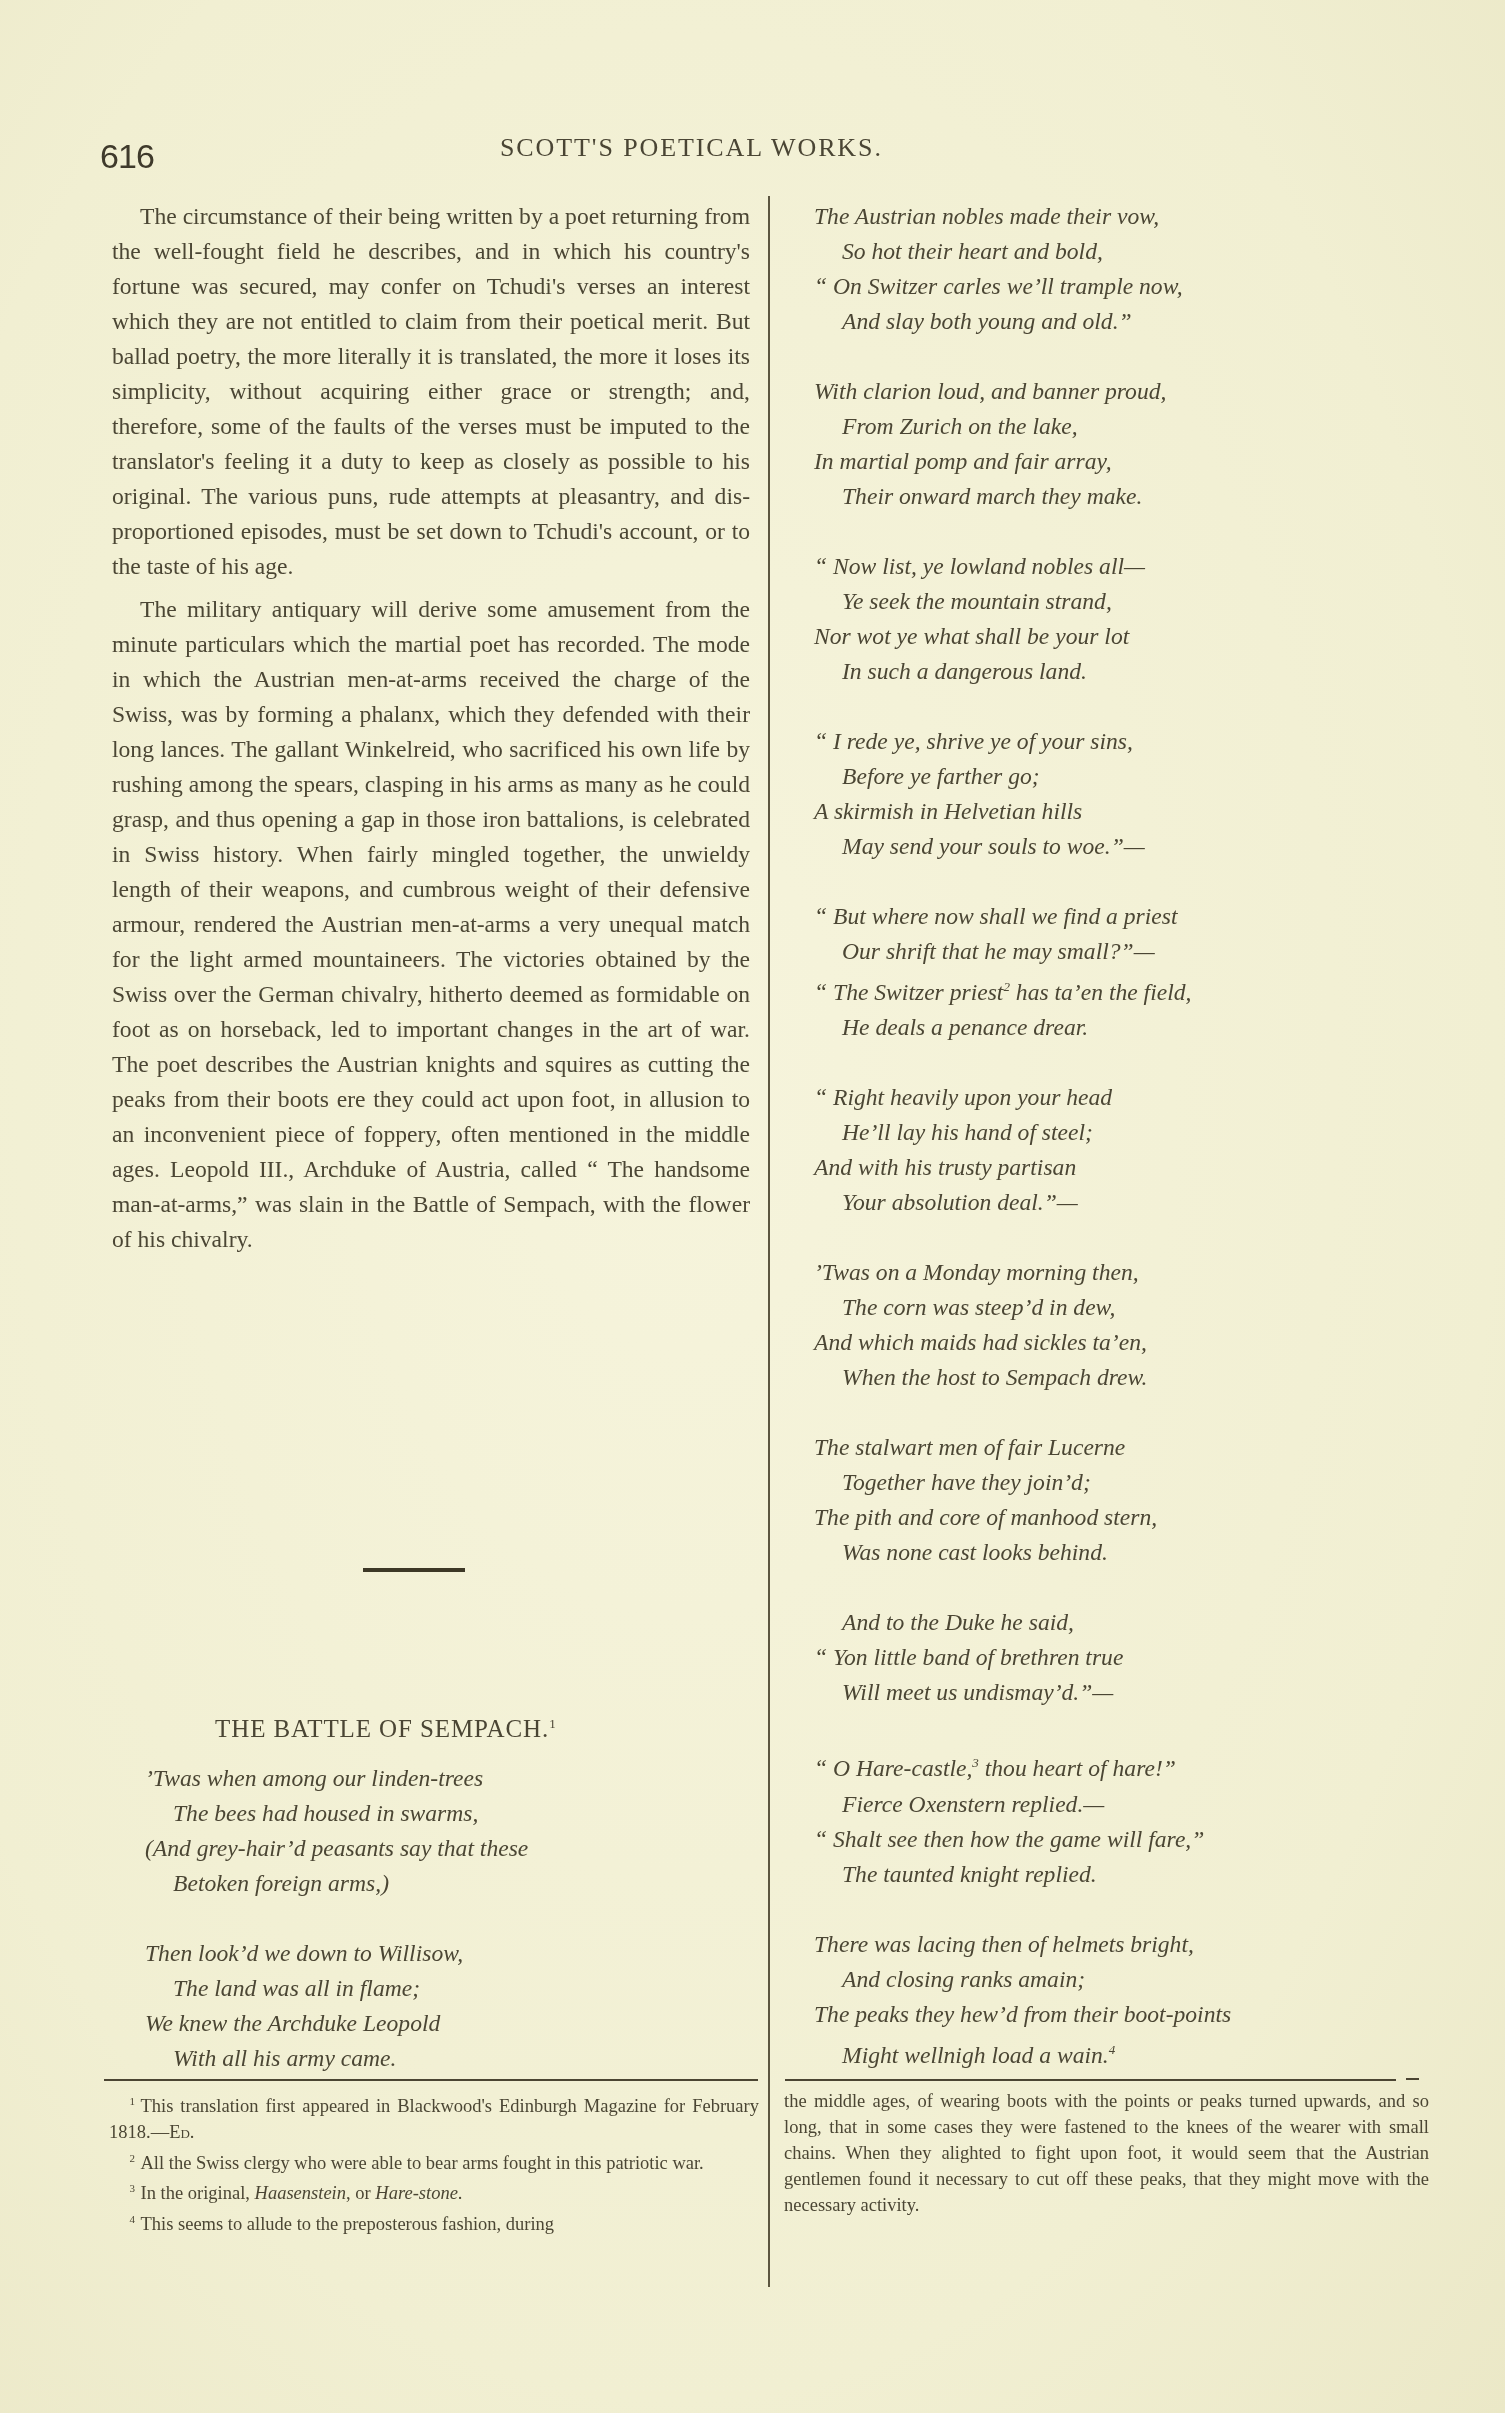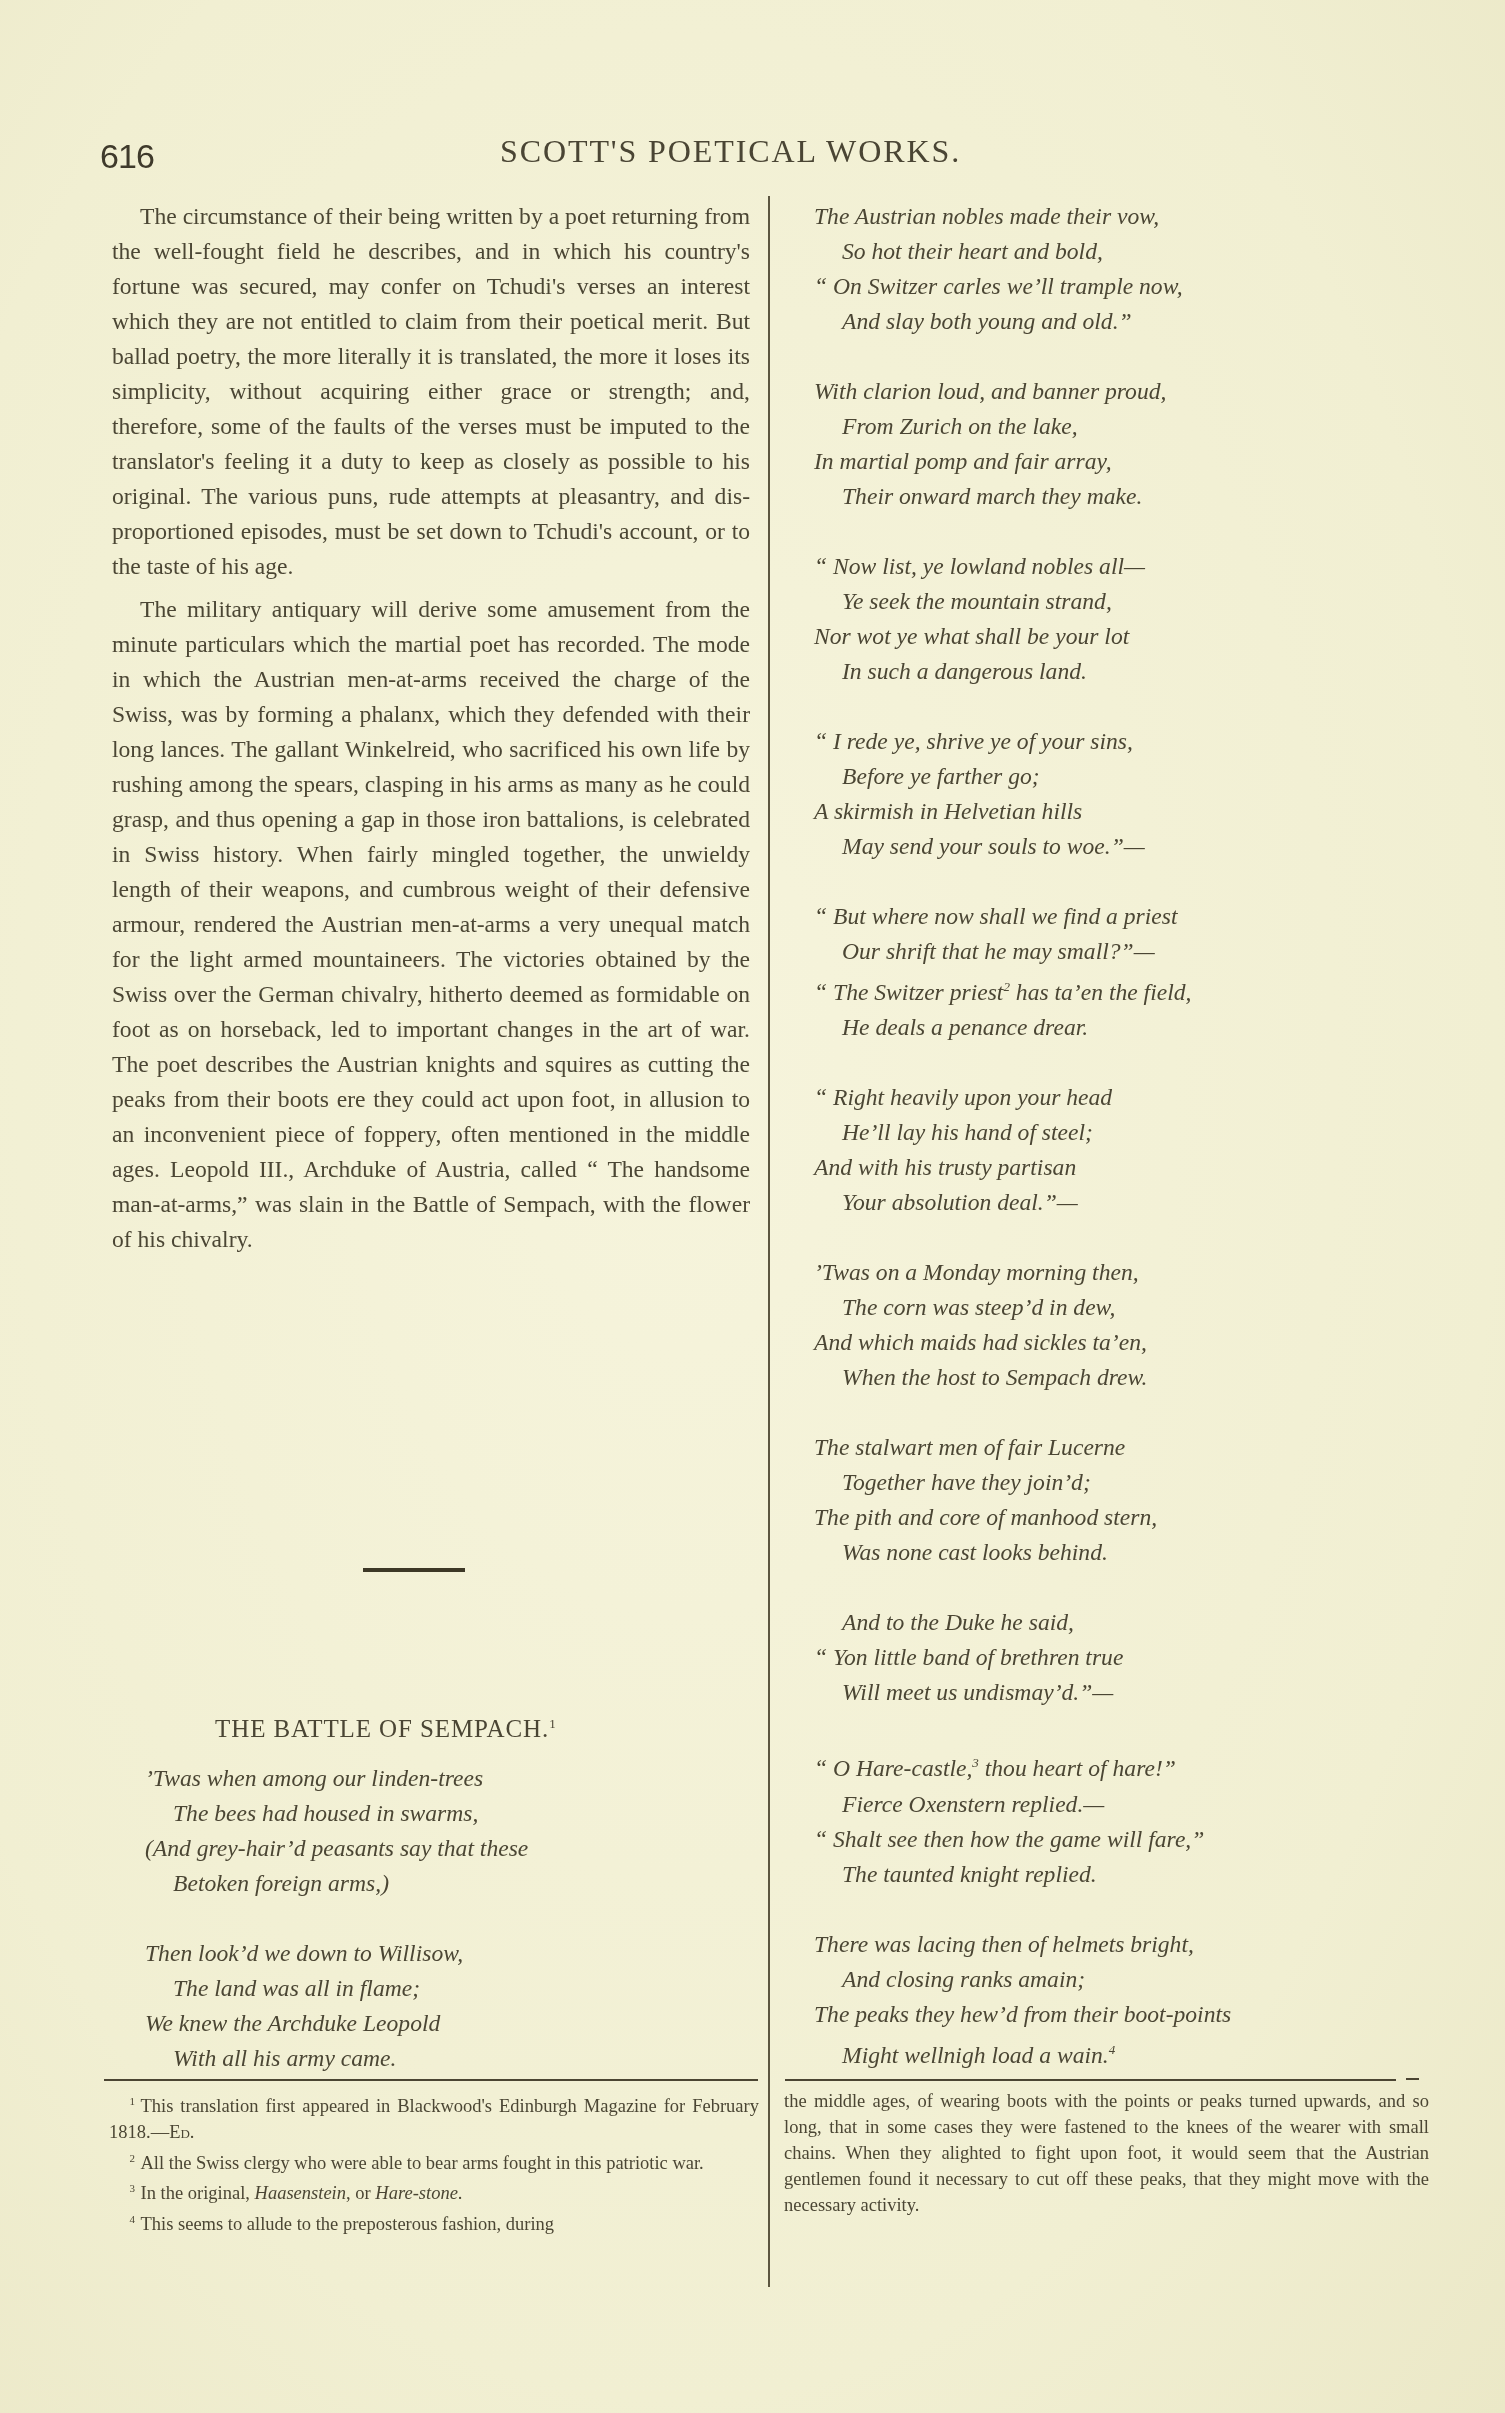--- a/index.html
+++ b/index.html
@@ -16,21 +16,21 @@
     background: radial-gradient(ellipse at 45% 45%, #f6f4dc 0%, #f1efd2 70%, #ebe8c7 100%);
   }
   .pagenum {
     position: absolute; left: 100px; top: 137px;
     font-family: Liberation Sans, sans-serif;
     font-size: 34px; letter-spacing: -0.9px; color: #3f3a2b;
   }
   .running-head {
     position: absolute; left: 500px; top: 133px; width: 519px;
     font-family: "Liberation Serif", serif;
-    font-size: 32px; letter-spacing: 1.9px; color: #4a4534;
+    font-size: 26px; letter-spacing: 1.9px; color: #4a4534;
     white-space: nowrap;
   }
   .col-left { position: absolute; left: 104px; top: 191px; width: 654px; }
   .col-right { position: absolute; left: 806px; top: 191px; width: 648px; }
   .divider {
     position: absolute; left: 768px; top: 196px; width: 1.9px; height: 2091px;
     background: #5c5640;
   }
   .prose p {
     margin: 8px;

